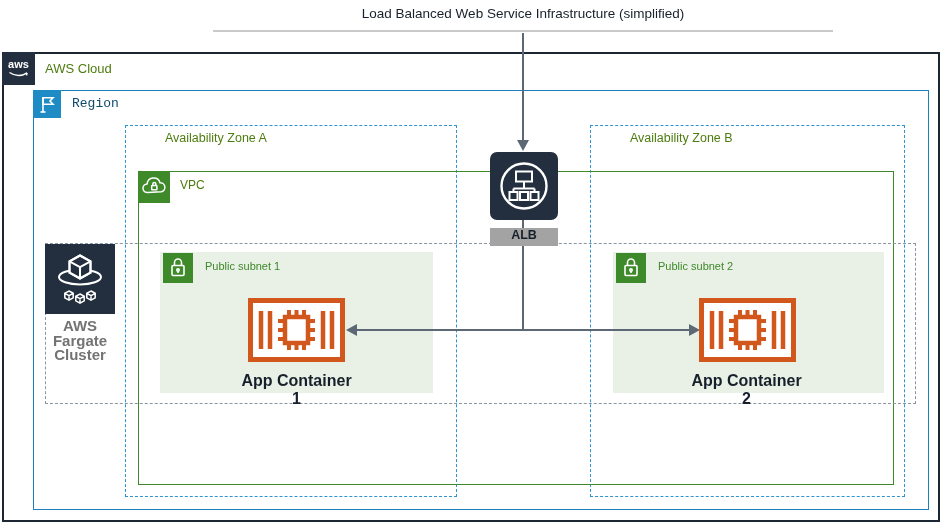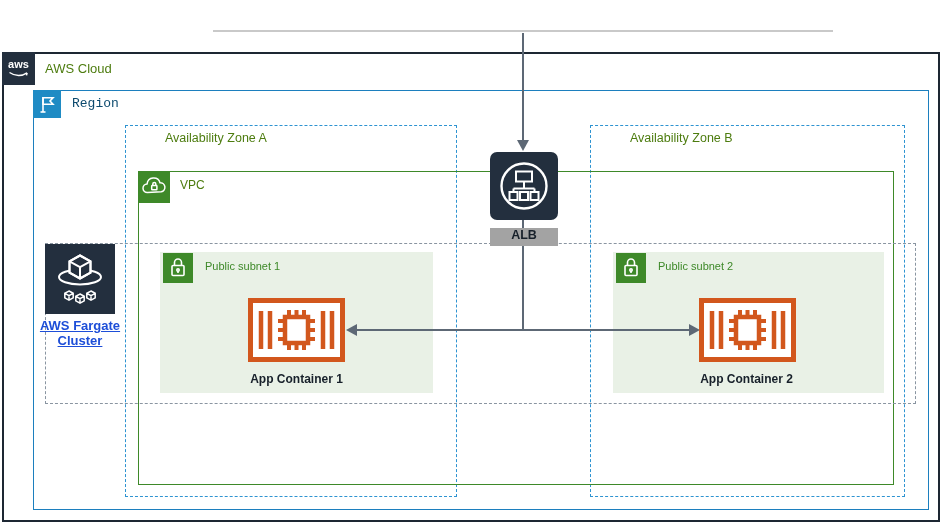--- a/index.html
+++ b/index.html
@@ -35,41 +35,42 @@
   .az-label{top:131px;font-size:12.5px;color:#4d7c0f;margin-left:32px;}
   .az-a-label{left:133px;}
   .az-b-label{left:598px;}
   .vpc-label{left:180px;top:178px;font-size:12px;color:#4d7c0f;}
   .subnet-label{top:260px;font-size:11px;color:#3e8929;}
   .subnet-label-1{left:205px;}
   .subnet-label-2{left:658px;}
   
   .fargate-node{left:45px;top:244px;width:70px;height:70px;background:#232f3e;z-index:6;
     display:flex;align-items:center;justify-content:center;}
-  .fargate-label{left:38px;top:319px;width:84px;text-align:center;font-size:13px;font-weight:bold;
-    color:#1d4ed8;line-height:14.5px;z-index:7;text-decoration:underline;}
+  .fargate-label{left:38px;top:319px;width:84px;text-align:center;font-size:15px;font-weight:bold;
+    color:#737373;line-height:14.5px;z-index:7;}
   .alb-node{left:490px;top:152px;width:68px;height:68px;background:#232f3e;border-radius:7px;z-index:6;
     display:flex;align-items:center;justify-content:center;}
   .alb-label{left:490px;top:228px;width:68px;height:18px;background:#a3a3a3;text-align:center;
     font-size:12.5px;font-weight:bold;color:#17202a;z-index:6;}
   .container-node{top:298px;width:97px;height:64px;z-index:6;}
   .container-1{left:248px;}
   .container-2{left:699px;}
-  .container-label{top:372px;width:121px;text-align:center;font-size:12px;font-weight:bold;
+  .container-label{top:372px;width:121px;text-align:center;font-size:16px;font-weight:bold;
     color:#17202a;z-index:7;}
   .container-label-1{left:236px;}
   .container-label-2{left:686px;}
   
   #connectors{left:0;top:0;width:941px;height:522px;z-index:5;pointer-events:none;}
 </style>
 </head>
 <body>
 
 <div id="canvas">
 
+  <div class="abs title">Load Balanced Web Service Infrastructure (simplified)</div>
   <div class="abs title-rule"></div>
 
   <div class="abs aws-cloud-box"></div>
   <div class="abs region-box"></div>
   <div class="abs az-box az-a"></div>
   <div class="abs az-box az-b"></div>
   <div class="abs vpc-box"></div>
   <div class="abs fargate-box"></div>
   <div class="abs subnet-fill subnet-1"></div>
   <div class="abs subnet-fill subnet-2"></div>

